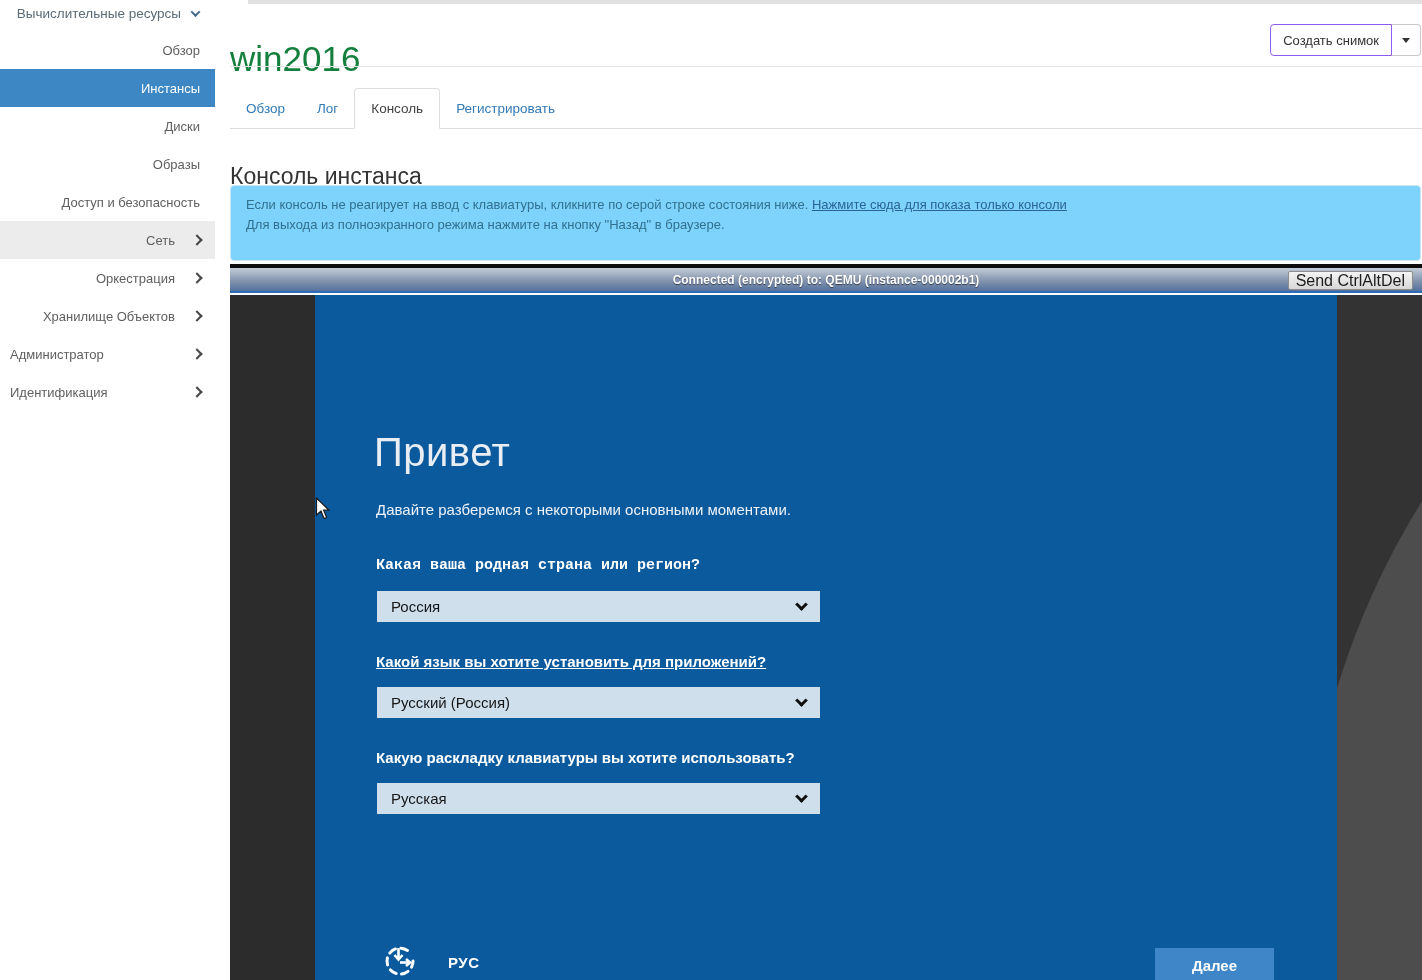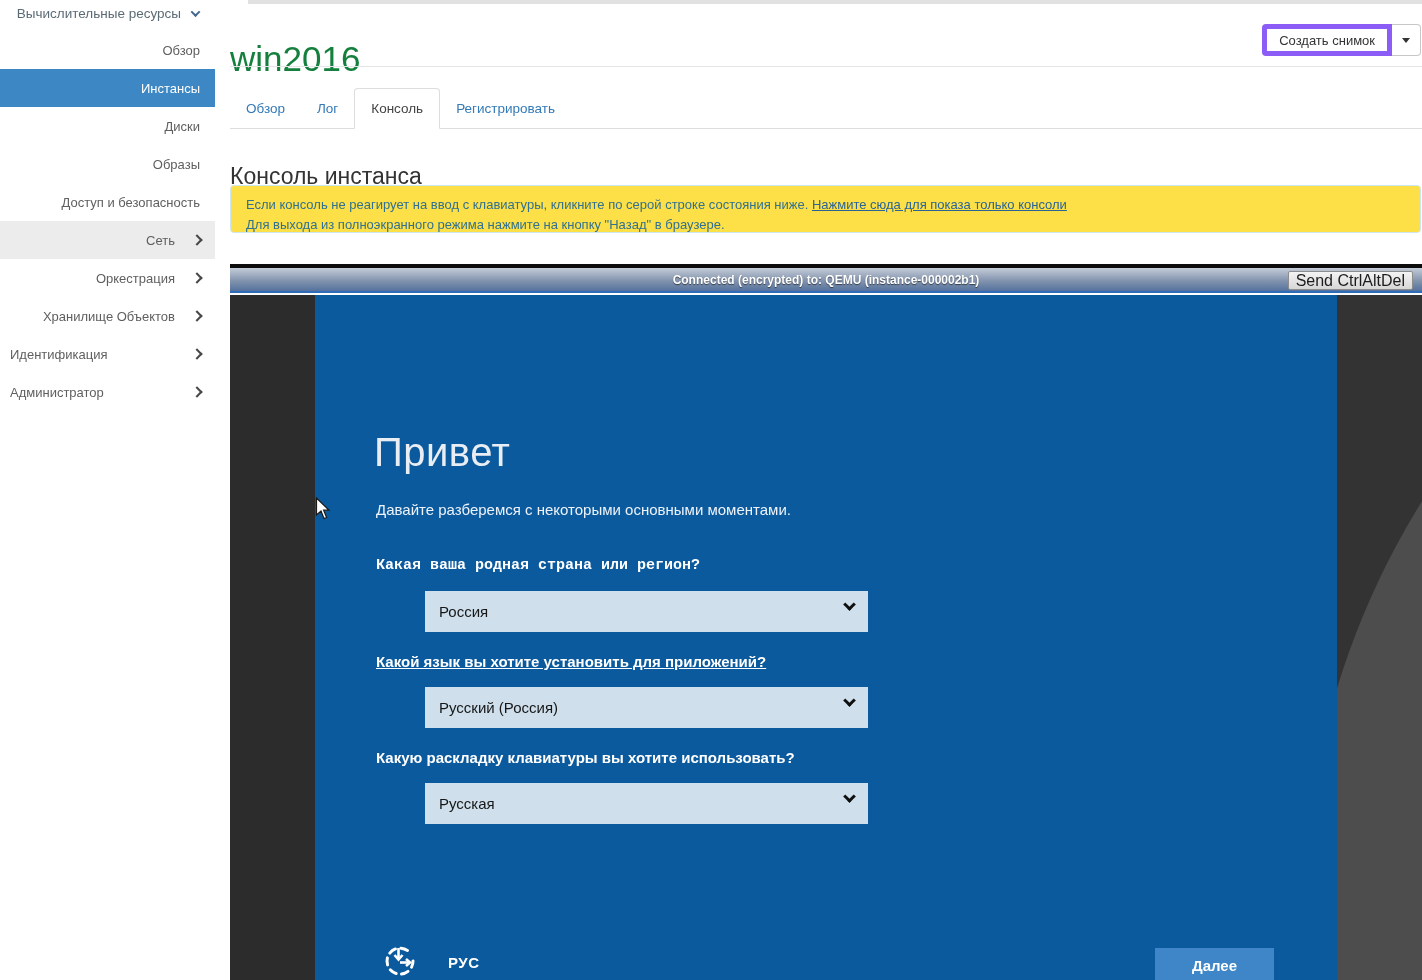--- a/index.html
+++ b/index.html
@@ -21,38 +21,38 @@
   .srow.withchev { padding-right:14px; gap:18px; }
   .srow.leftal { justify-content:space-between; padding-left:10px; padding-right:14px; }
   .chev-r { display:inline-block; width:8px; height:8px; border-right:2.5px solid #474747;
             border-bottom:2.5px solid #474747; transform:rotate(-45deg); }
 
   
   .main { position:absolute; left:215px; top:0; right:0; height:100%; }
   .topstrip { position:absolute; left:33px; right:0; top:0; height:4px; background:#e1e1e1; }
   .page-title { position:absolute; left:15px; top:16px; font-size:35px; font-weight:400; color:#15803d; }
   .split-btn { position:absolute; right:1px; top:24px; height:32px; display:flex; cursor:pointer; }
-  .btn-main { padding:0 12px; border:5px solid #8b5cf6; border-radius:4px 0 0 4px; background:#fff;
+  .btn-main { padding:0 12px; border:1px solid #8b5cf6; border-radius:4px 0 0 4px; background:#fff;
               font-size:13px; color:#333; display:flex; align-items:center; }
   .btn-caret { width:29px; border:1px solid #c8c8c8; border-left:none; border-radius:0 4px 4px 0;
                background:#fff; display:flex; align-items:center; justify-content:center; }
   .caret-down { width:0; height:0; border-left:4px solid transparent; border-right:4px solid transparent;
                 border-top:5px solid #333; }
   .hr1 { position:absolute; left:15px; right:0; top:66px; height:1px; background:#e5e5e5; }
 
   .tabs { position:absolute; left:15px; right:0; top:88px; height:41px; border-bottom:1px solid #ddd;
           display:flex; align-items:stretch; }
   .tab { padding:0 16px; display:flex; align-items:center; font-size:13.5px; color:#337ab7;
          cursor:pointer; margin-bottom:-1px; }
   .tab.active { background:#fff; border:1px solid #ddd; border-bottom:1px solid #fff;
                 border-radius:4px 4px 0 0; color:#444; cursor:default; }
 
   .h2 { position:absolute; left:15px; top:144px; font-size:23px; font-weight:400; color:#333; }
 
-  .info-box { position:absolute; left:15px; right:1px; top:185px; height:48px; background:#fde047;
+  .info-box { position:absolute; left:15px; right:1px; top:185px; height:76px; background:#7dd3fc;
               border:1px solid #cde6f2; border-radius:4px; padding:9px 15px; font-size:13px;
               color:#31708f; line-height:20px; }
   .info-box a { color:#2a6496; text-decoration:underline; cursor:pointer; }
 
   
   .console { position:absolute; left:15px; right:0; top:264px; bottom:0; }
   .cblack { height:4px; background:#0c0c0c; }
   .cstatus { position:relative; height:25px;
              background:linear-gradient(#c4cdd8, #8montserrat 50%, #54719d);
              background:linear-gradient(#c4cdd8 0%, #8394ae 55%, #54719d 100%);
@@ -69,23 +69,23 @@
   .vm-circle { position:absolute; left:-34px; top:-164px; width:1572px; height:1572px;
                border-radius:50%; background:#4d4d4d; }
   .vm-screen { position:absolute; left:85px; top:0; bottom:0; width:1022px; background:#0b5a9e; overflow:hidden; }
 
   
   .greeting { position:absolute; left:59px; top:135px; font-size:40px; font-weight:300;
               color:#e9eef4; letter-spacing:.5px; }
   .subtitle { position:absolute; left:61px; top:206px; font-size:15px; color:#eef3f9; }
   .q-label { position:absolute; left:61px; font-size:15px; font-weight:bold; color:#fff; }
   .q1 { top:262px;font-family:Liberation Mono, monospace; } .q2 { top:358px;text-decoration:underline; } .q3 { top:454px; }
-  .select { position:absolute; left:62px; width:443px; height:41px; background:#cfe0ec;
+  .select { position:absolute; left:62px; width:443px; height:31px; background:#cfe0ec;
             display:flex; align-items:center; padding:0 14px; font-size:15px; color:#161616;
-            cursor:pointer;margin-left:48px; }
+            cursor:pointer; }
   .s1 { top:296px; } .s2 { top:392px; } .s3 { top:488px; }
   .sel-chev { position:absolute; right:14px; top:9px; width:9px; height:9px;
               border-right:3px solid #101010; border-bottom:3px solid #101010;
               transform:rotate(45deg); }
   .lang-icon { position:absolute; left:68px; top:650px; }
   .lang-text { position:absolute; left:133px; top:659px; font-size:15px; font-weight:bold;
                color:#fff; letter-spacing:.5px; }
   .next-btn { position:absolute; left:840px; top:653px; width:119px; height:40px; background:#3e86c8;
               color:#fff; font-size:15px; font-weight:bold; display:flex; align-items:center;
               justify-content:center; padding-bottom:6px; cursor:pointer; }
@@ -124,25 +124,25 @@
       </div>
       <div class="srow withchev">
         <span>Оркестрация</span>
         <span class="chev-r"></span>
       </div>
       <div class="srow withchev">
         <span>Хранилище Объектов</span>
         <span class="chev-r"></span>
       </div>
       <div class="srow leftal">
+        <span>Администратор</span>
+        <span class="chev-r"></span>
+      </div>
+      <div class="srow leftal">
         <span>Идентификация</span>
-        <span class="chev-r"></span>
-      </div>
-      <div class="srow leftal">
-        <span>Администратор</span>
         <span class="chev-r"></span>
       </div>
     </div>
   </aside>
 
   <main class="main">
     <div class="topstrip"></div>
 
     <h1 class="page-title">win2016</h1>
 

